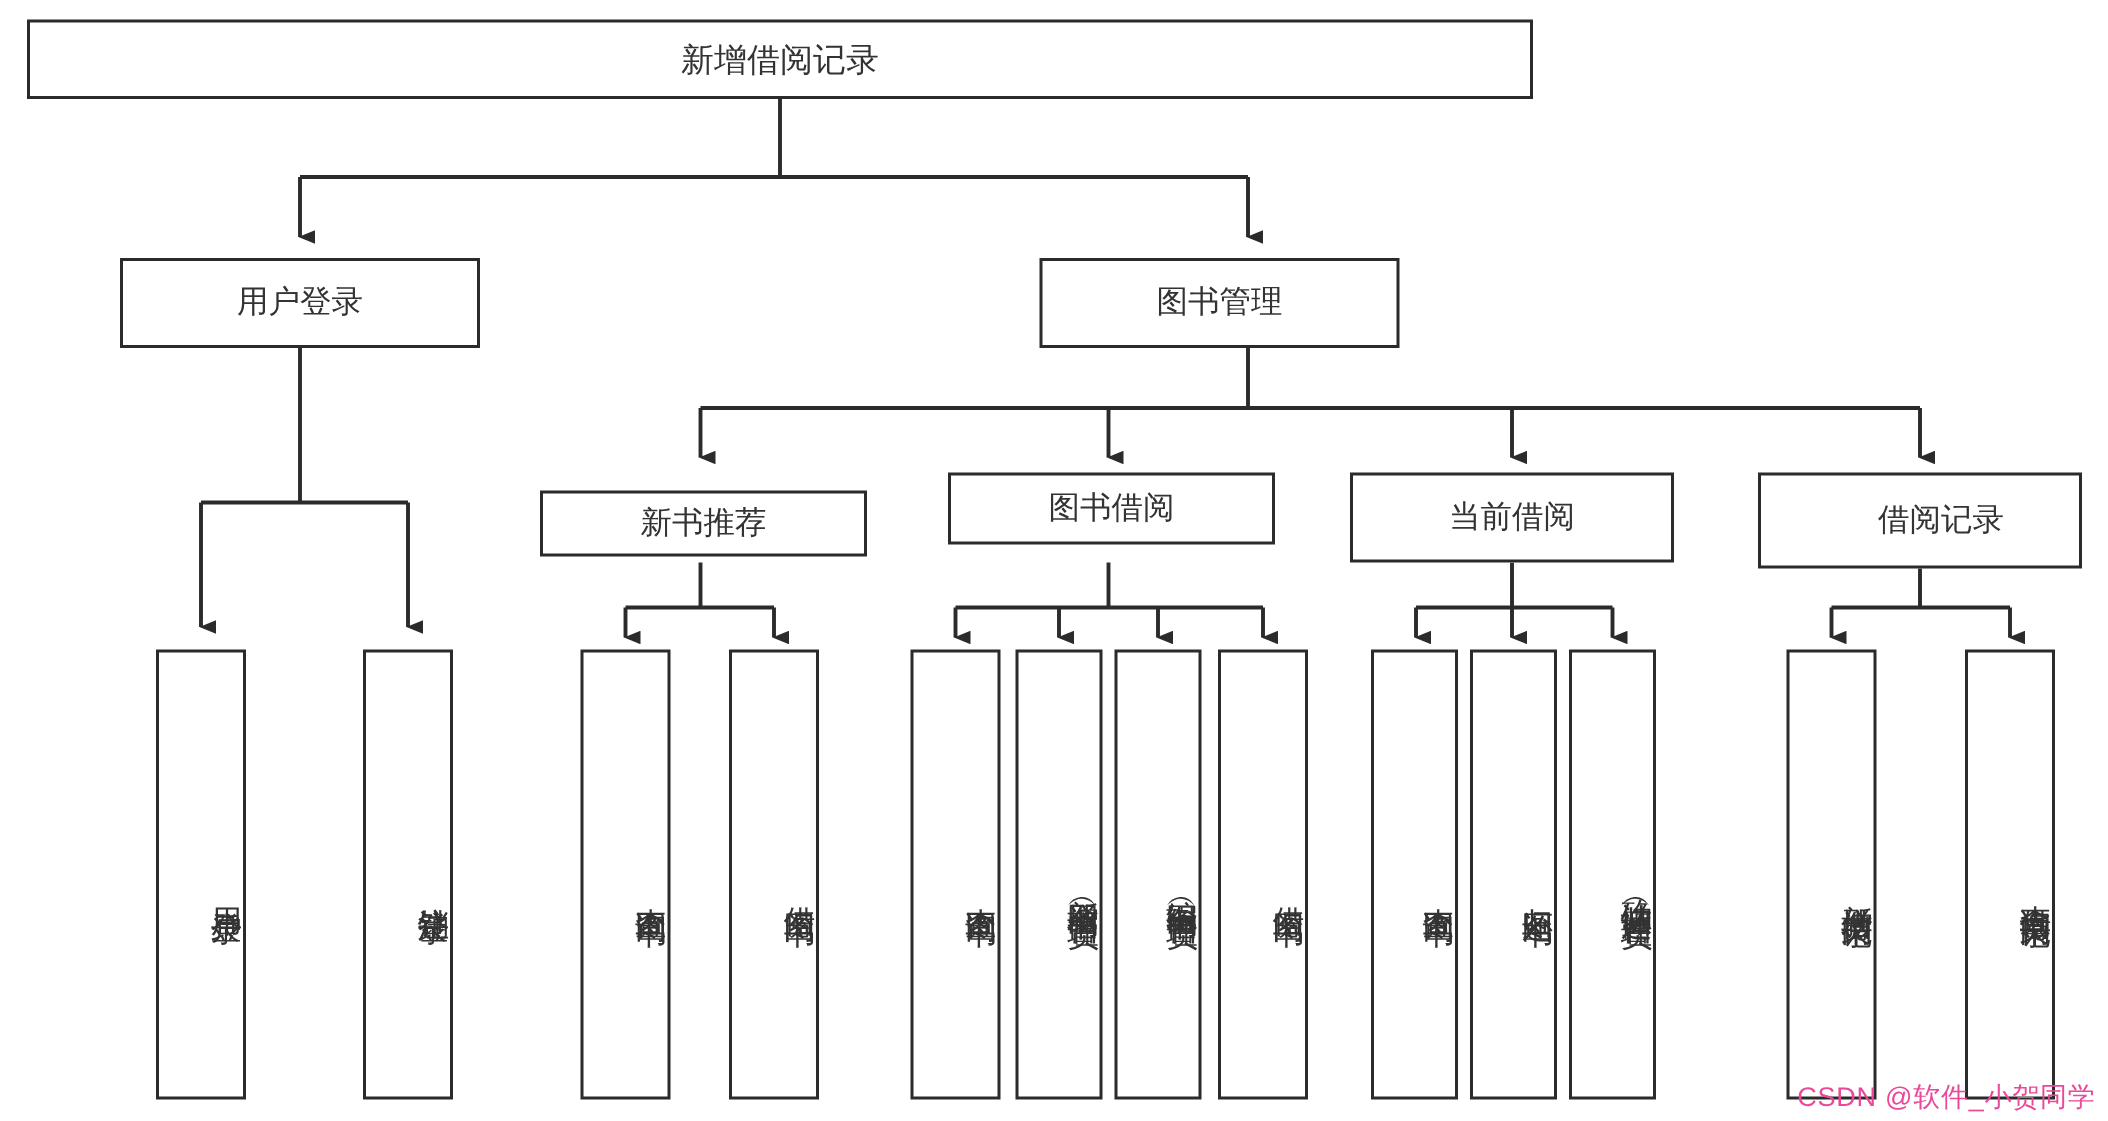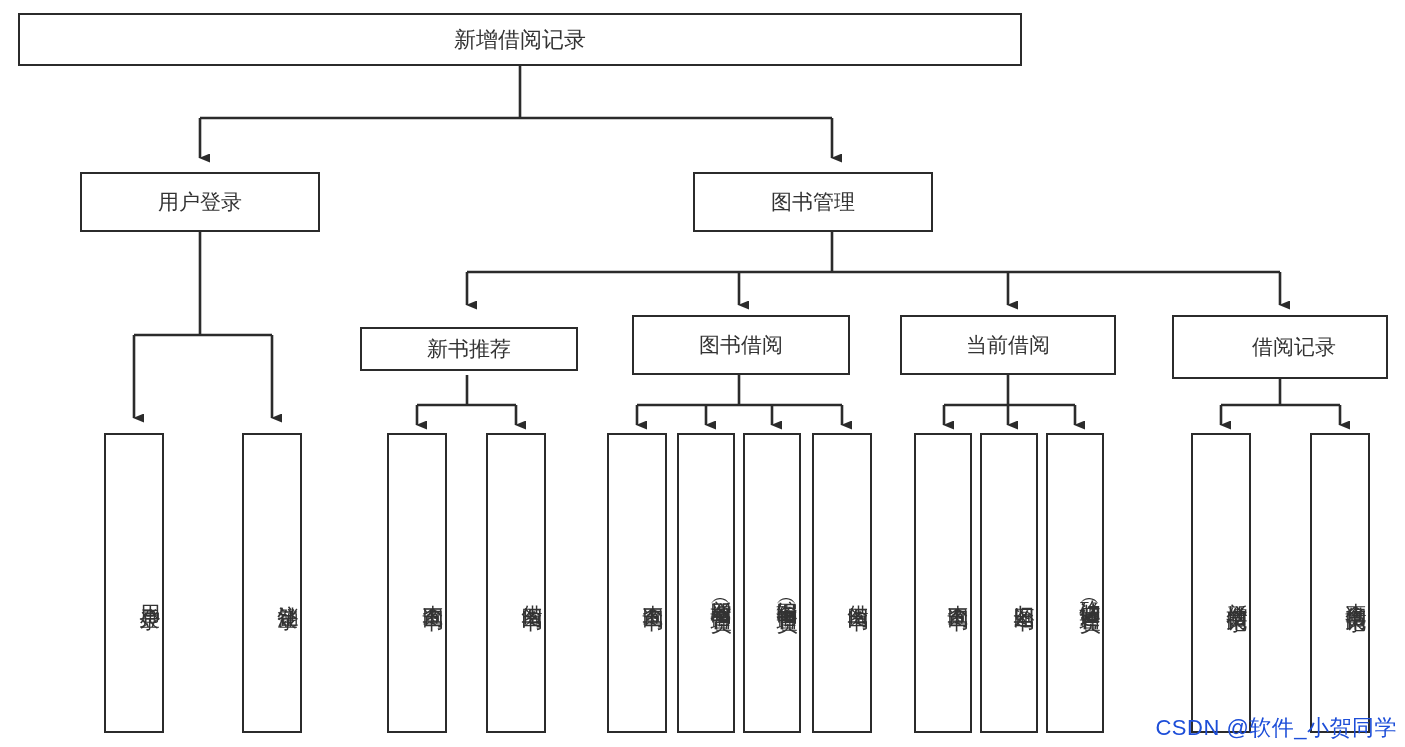--- a/index.html
+++ b/index.html
@@ -9,21 +9,21 @@
   svg#wires{position:absolute;left:0;top:0;width:1405px;height:747px;pointer-events:none;}
   .node{position:absolute;box-sizing:border-box;background:#ffffff;border:2px solid #2b2b2b;
         display:flex;align-items:center;justify-content:center;}
   .node .lbl{color:#333333;line-height:1.18;text-align:center;white-space:pre;}
   .h-node .lbl{font-size:21px;}
   .root .lbl{font-size:22px;}
   .v-node{writing-mode:vertical-rl;text-orientation:upright;}
   .v-node .lbl{font-size:21px;writing-mode:vertical-rl;text-orientation:upright;
                letter-spacing:2px;line-height:1.1;}
   .v-node{align-items:flex-start;justify-content:center;padding-top:18px;}
-  .watermark{position:absolute;right:8px;bottom:4px;font-size:22px;color:#1d4ed8;
+  .watermark{position:absolute;right:8px;bottom:4px;font-size:18px;color:#ec4899;
              letter-spacing:.5px;white-space:nowrap;}
 </style>
 </head>
 <body>
 
 <div id="canvas">
 
   <svg id="wires" viewBox="0 0 1405 747" xmlns="http://www.w3.org/2000/svg">
     <defs>
       <marker id="arw" markerWidth="9" markerHeight="11" refX="4.5" refY="10" orient="auto" markerUnits="userSpaceOnUse">
@@ -82,21 +82,21 @@
   <div class="node h-node" style="left:80px;top:172px;width:240px;height:60px;">
     <span class="lbl">用户登录</span>
   </div>
   <div class="node h-node" style="left:693px;top:172px;width:240px;height:60px;">
     <span class="lbl">图书管理</span>
   </div>
 
   <div class="node h-node" style="left:360px;top:327px;width:218px;height:44px;">
     <span class="lbl">新书推荐</span>
   </div>
-  <div class="node h-node" style="left:632px;top:315px;width:218px;height:60px;">
+  <div class="node h-node" style="left:632px;top:315px;width:218px;height:48px;">
     <span class="lbl">图书借阅</span>
   </div>
   <div class="node h-node" style="left:900px;top:315px;width:216px;height:60px;">
     <span class="lbl">当前借阅</span>
   </div>
   <div class="node h-node" style="left:1172px;top:315px;width:216px;height:64px;padding-left:28px;">
     <span class="lbl">借阅记录</span>
   </div>
 
   <div class="node v-node" style="left:104px;top:433px;width:60px;height:300px;">

